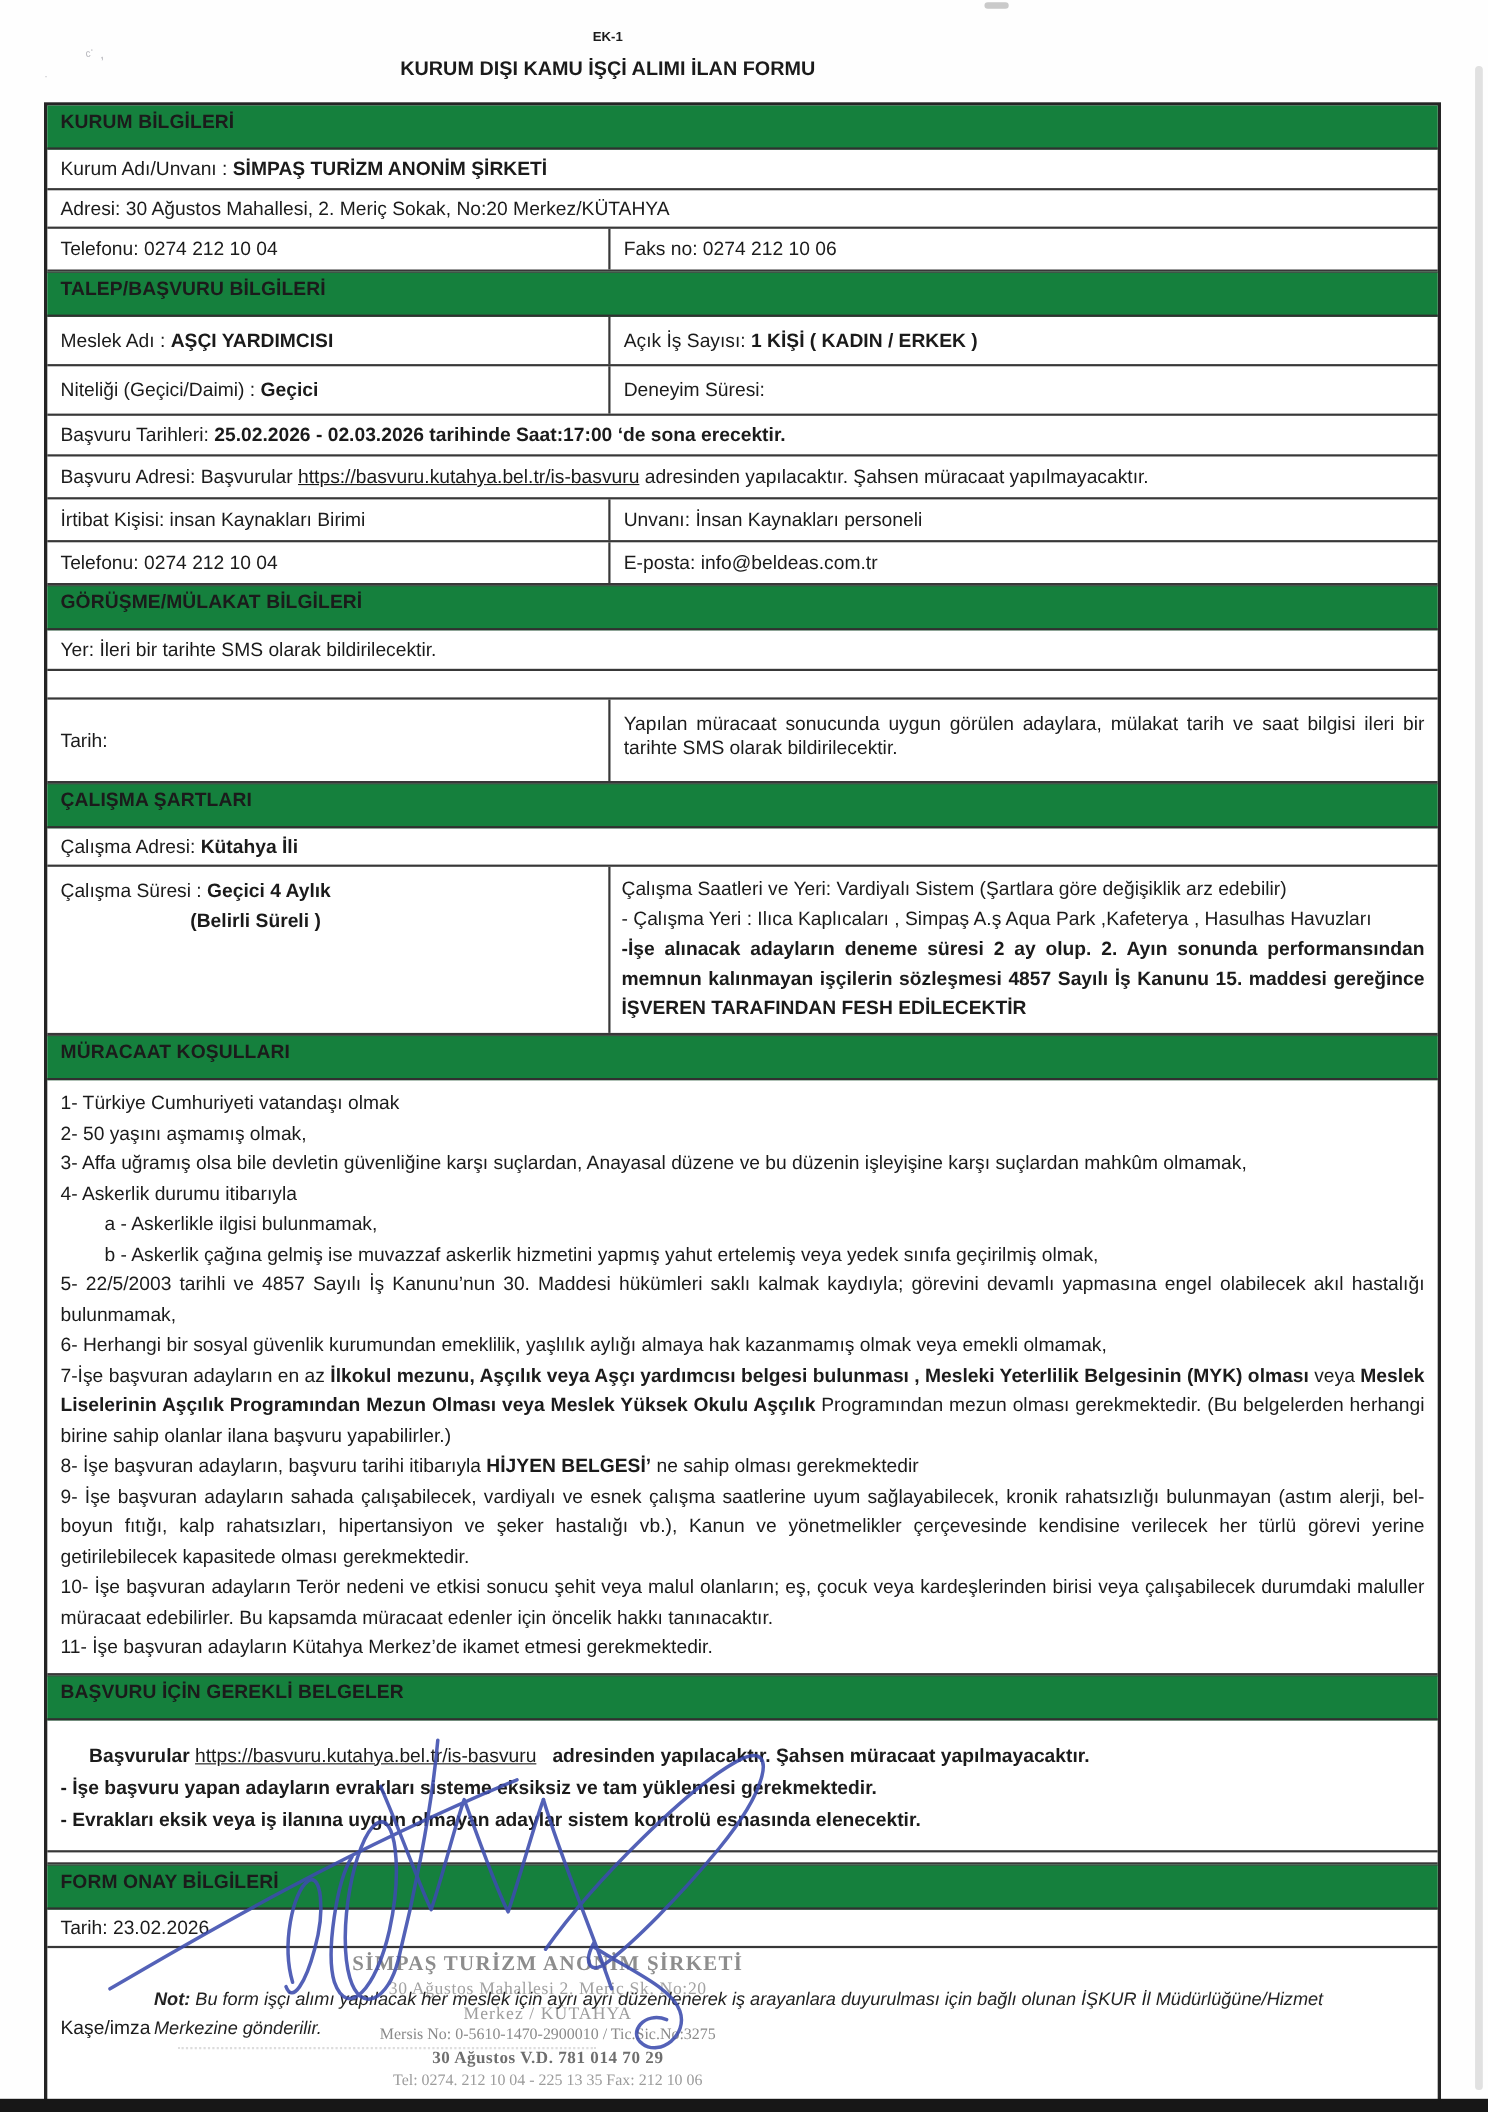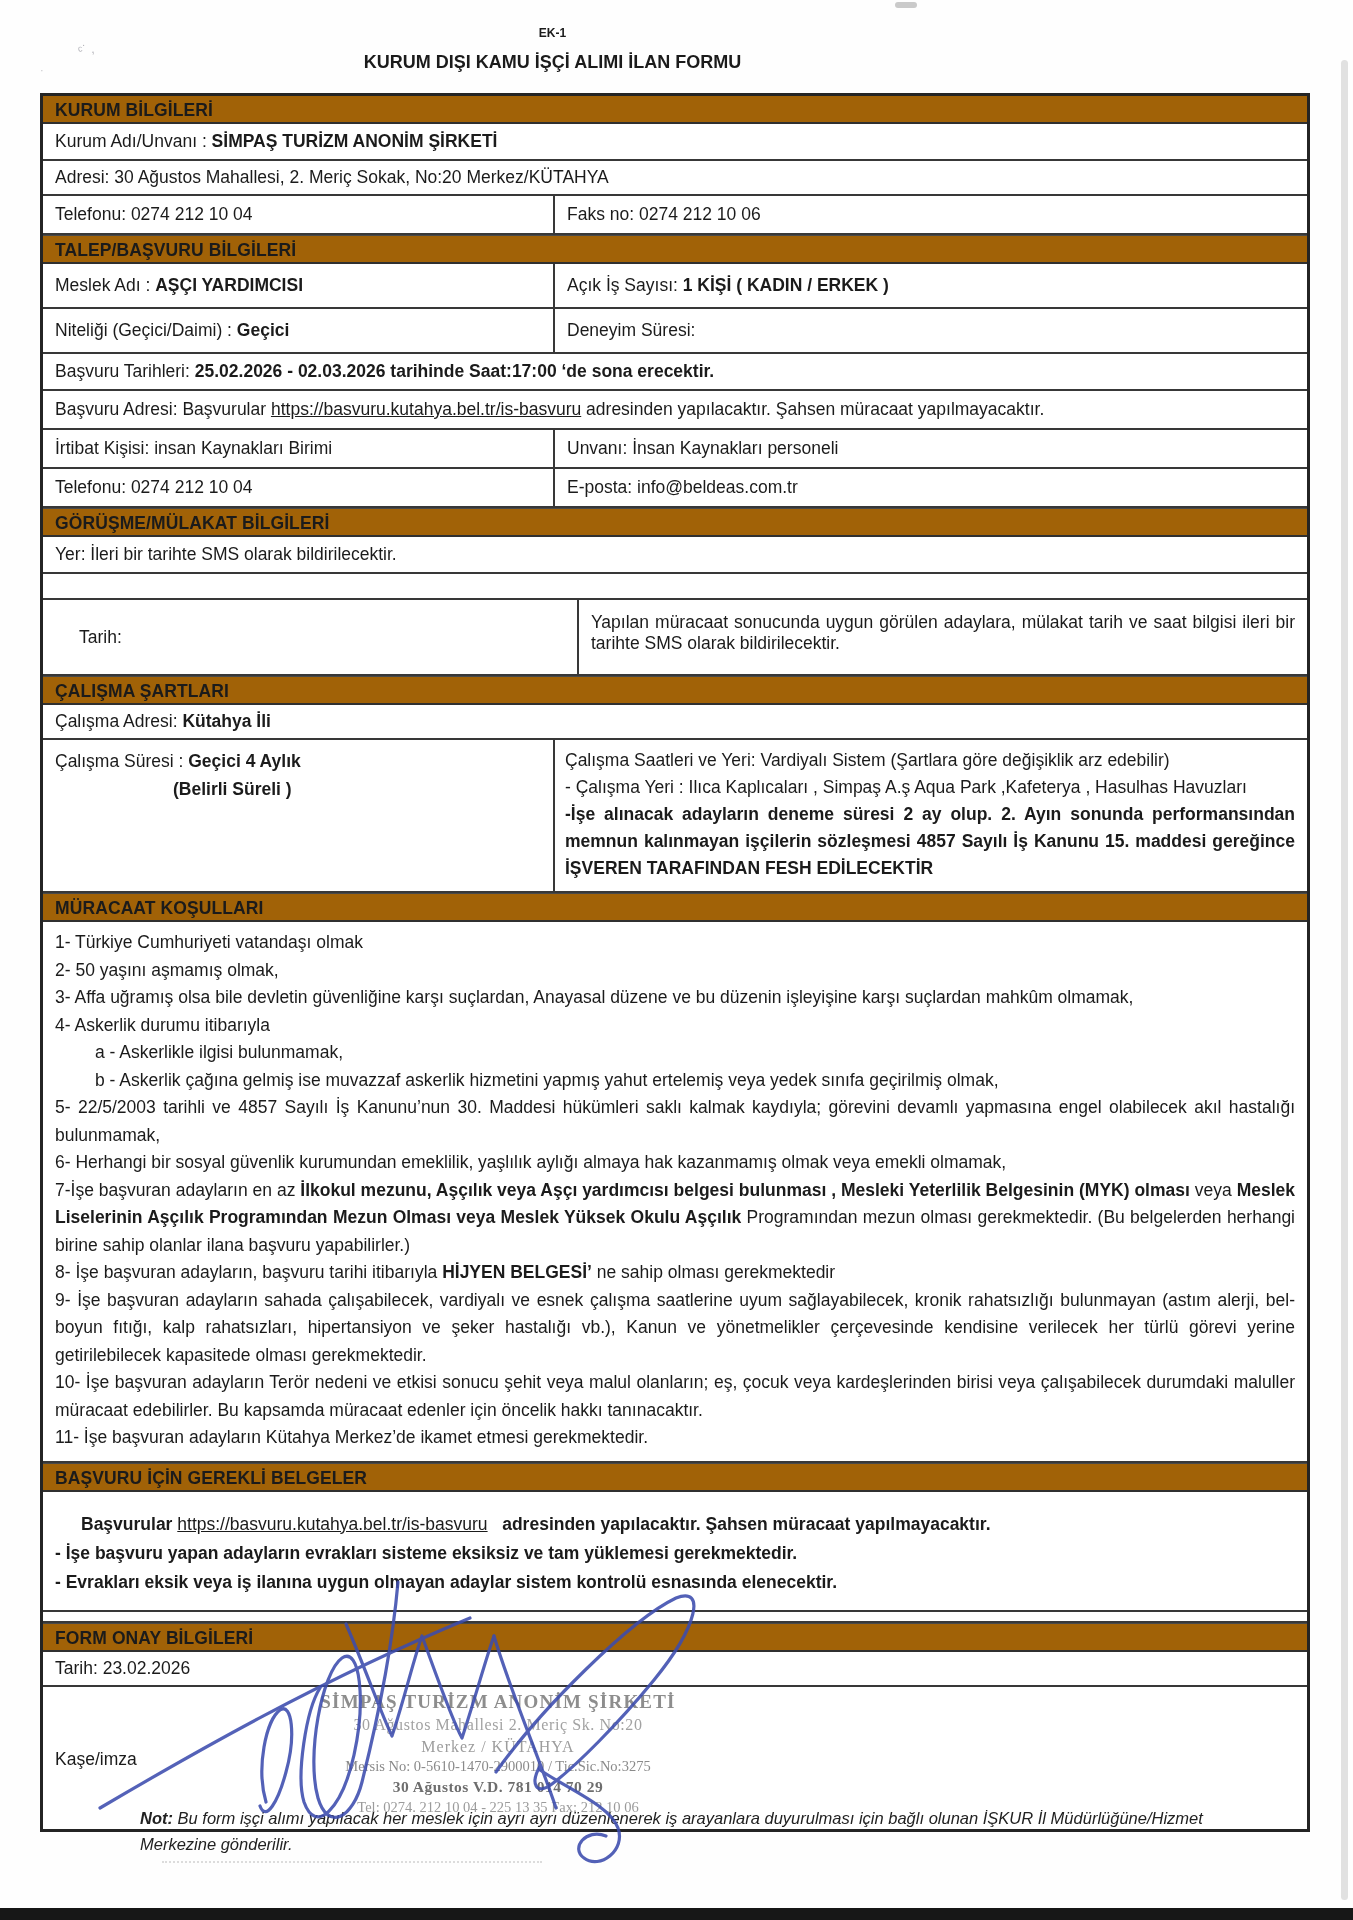--- a/index.html
+++ b/index.html
@@ -10,22 +10,22 @@
   .hdrline{position:absolute;left:0;width:1105px;text-align:center;font-weight:700;}
   #ek{top:26px;font-size:12px;}
   #doctitle{top:52px;font-size:18px;}
 
   
   .ftable{
     position:absolute;left:40px;top:93px;width:1270px;
     border:3px solid #242424;background:#fff;box-sizing:border-box;
   }
   .sechead{
-    background:#a16207;font-weight:700;font-size:17.5px;
-    padding:4px 12px 1px 12px;border-bottom:2px solid #303030;border-top:1px solid #4a4a4a;
+    background:#15803d;font-weight:700;font-size:17.5px;
+    padding:4px 12px 13px 12px;border-bottom:2px solid #303030;border-top:1px solid #4a4a4a;
     letter-spacing:.1px;
   }
   .r{border-bottom:2px solid #383838;font-size:17.5px;box-sizing:border-box;}
   .pad{padding:5px 12px;}
   .cols{display:flex;padding:0;}
   .cl{width:512px;flex:none;border-right:2px solid #383838;box-sizing:border-box;}
   .cr{flex:1;box-sizing:border-box;}
   .cpad{padding:8px 12px;}
   .u{text-decoration:underline;}
   .just{text-align:justify;}
@@ -34,21 +34,21 @@
 
   .tline{line-height:27.5px;font-size:17.5px;}
   .ind1{padding-left:26px;}
   .ind2{padding-left:40px;}
 
   .mcontent{padding:7px 12px 9px 12px;}
   .bcontent{padding:18px 12px 13px 12px;}
   .bcontent .tline{line-height:29px;}
 
   .tarihrow{min-height:76px;}
-  .tarihrow .cl{display:flex;align-items:center;margin-left:24px;}
+  .tarihrow .cl{display:flex;align-items:center;}
   .surerow .cl{display:flex;flex-direction:column;justify-content:flex-start;padding:8px 12px;}
   .surerow .cr{padding:7px 12px 9px 10px;}
   .surerow .cr .tline{line-height:27px;}
   .sure2{padding-left:118px;}
 
   .kaserow{height:142px;position:relative;border-bottom:none;}
   .kaselabel{position:absolute;left:12px;top:62px;font-size:17.5px;}
   .stamp{
     position:absolute;left:160px;top:2px;width:590px;text-align:center;
     font-family:"Liberation Serif",serif;line-height:1.35;

